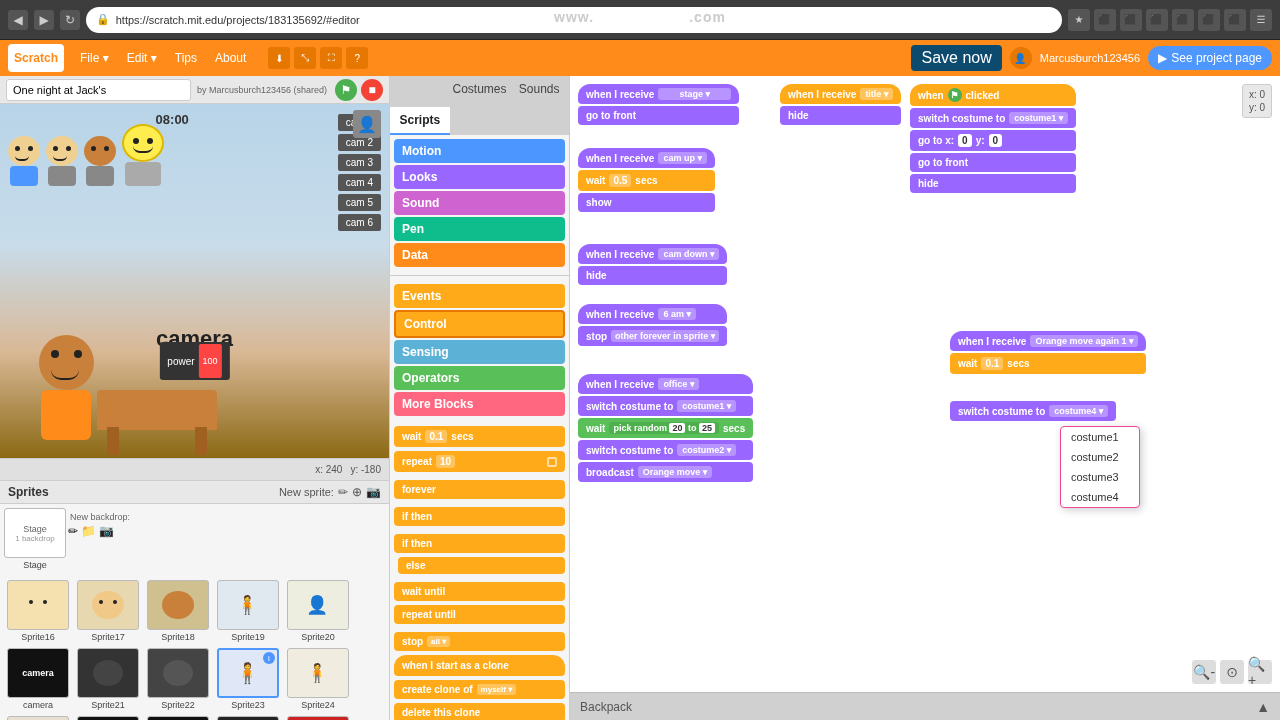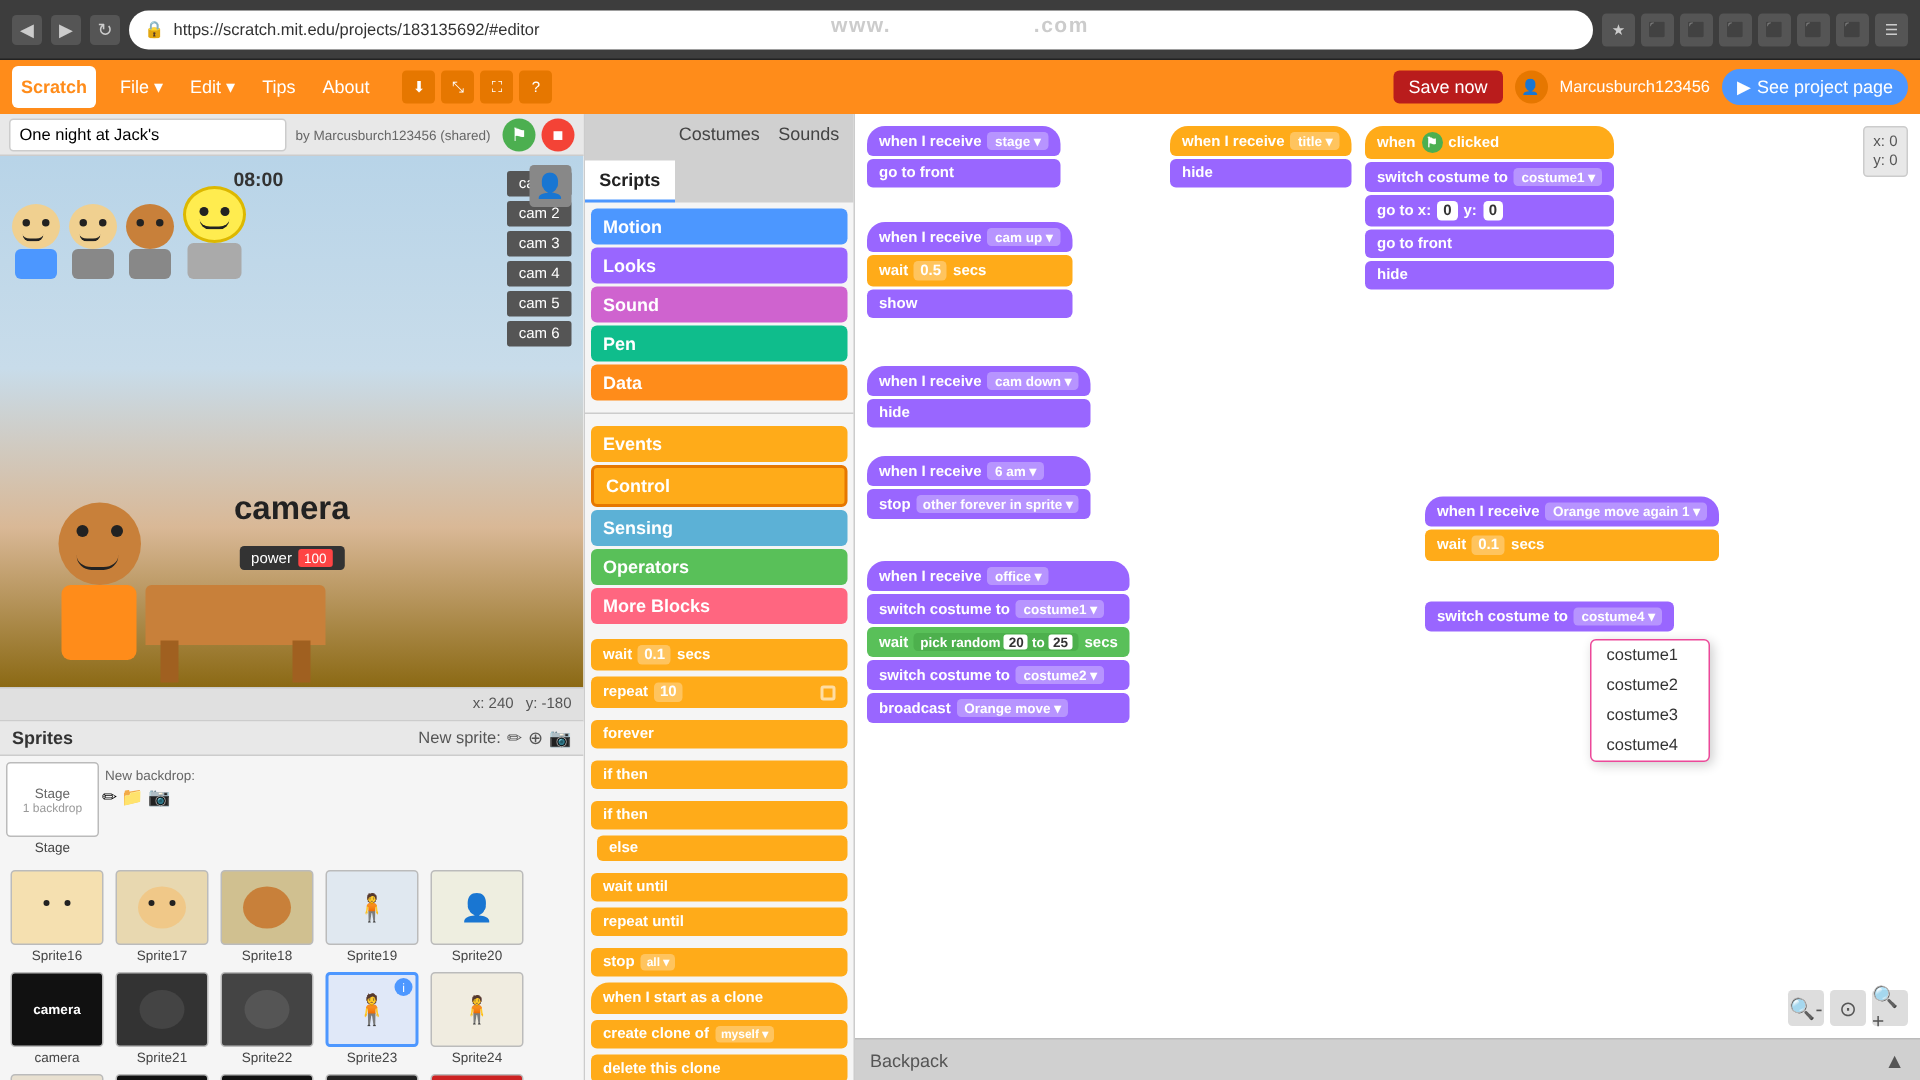--- a/index.html
+++ b/index.html
@@ -76,25 +76,25 @@
       color: #fff;
       font-size: 12px;
       cursor: pointer;
       border-radius: 3px;
     }
     .scratch-header-right {
       margin-left: auto;
       display: flex; align-items: center; gap: 8px;
     }
     .save-now-btn {
-      background: #b91c1c;
+      background: #0c4a6e;
       color: #fff;
       padding: 4px 10px;
       border-radius: 4px;
-      font-size: 12px;
+      font-size: 16px;
       cursor: pointer;
     }
     .user-info { color: #fff; font-size: 11px; }
     .see-project-btn {
       background: #4d97ff;
       color: #fff;
       padding: 5px 10px;
       border-radius: 14px;
       font-size: 12px;
       cursor: pointer;
@@ -152,21 +152,21 @@
       font-size: 22px; font-weight: bold; color: #222;
     }
     .power-badge {
       position: absolute;
       bottom: 22%; left: 50%;
       transform: translateX(-50%);
       background: #333; color: #fff;
       padding: 2px 8px; font-size: 10px; border-radius: 3px;
       display: flex; align-items: center; gap: 4px;
     }
-    .power-value { background: #ff4444; padding: 1px 4px; border-radius: 2px; font-size: 9px; }
+    .power-value { background: #ff4444; padding: 12px 4px; border-radius: 2px; font-size: 9px; }
     .time-display {
       position: absolute; top: 8px; left: 40%;
       font-size: 13px; font-weight: bold; color: #333;
     }
     .cam-buttons {
       position: absolute; right: 8px; top: 10px;
       display: flex; flex-direction: column; gap: 3px;
     }
     .cam-btn {
       background: #555; color: #fff;
@@ -700,21 +700,21 @@
       <div style="background:#ffab19;border-radius:4px;padding:4px 8px;font-size:10px;color:#fff;font-weight:bold;">delete this clone</div>
     </div>
   </div>
 
   <div class="scripts-panel">
     <div class="scripts-area">
       <div class="scripts-canvas">
 
         <div style="position:absolute;left:8px;top:8px;">
           <div style="background:#9966ff;border-radius:12px 12px 4px 4px;padding:4px 8px;font-size:10px;color:#fff;font-weight:bold;display:flex;align-items:center;gap:4px;margin-bottom:2px;">
-            when I receive <span style="background:rgba(255,255,255,0.3);border-radius:3px;padding:1px 5px;font-size:9px;">stage ▾</span>
+            when I receive <span style="background:rgba(255,255,255,0.3);border-radius:3px;padding:1px 21px;font-size:9px;">stage ▾</span>
           </div>
           <div style="background:#9966ff;border-radius:4px;padding:4px 8px;font-size:10px;color:#fff;font-weight:bold;">go to front</div>
         </div>
 
         <div style="position:absolute;left:8px;top:72px;">
           <div style="background:#9966ff;border-radius:12px 12px 4px 4px;padding:4px 8px;font-size:10px;color:#fff;font-weight:bold;display:flex;align-items:center;gap:4px;margin-bottom:2px;">
             when I receive <span style="background:rgba(255,255,255,0.3);border-radius:3px;padding:1px 5px;font-size:9px;">cam up ▾</span>
           </div>
           <div style="background:#ffab19;border-radius:4px;padding:4px 8px;font-size:10px;color:#fff;font-weight:bold;display:flex;align-items:center;gap:4px;margin-bottom:2px;">
             wait <span style="background:rgba(255,255,255,0.3);border-radius:3px;padding:1px 4px;">0.5</span> secs

